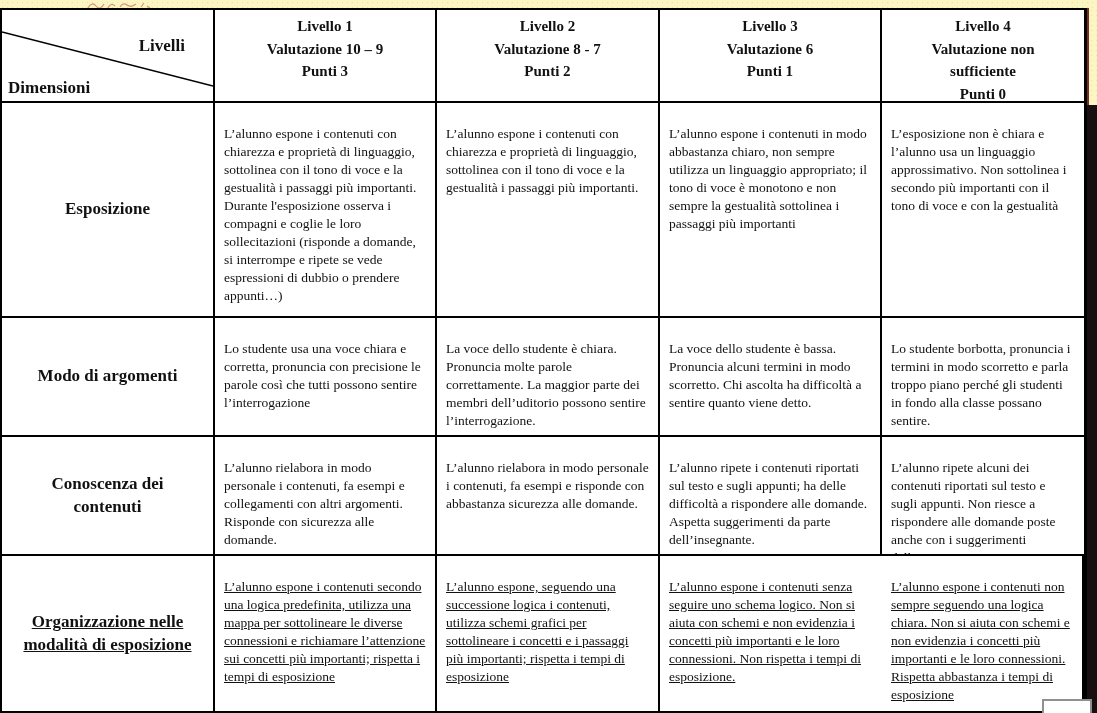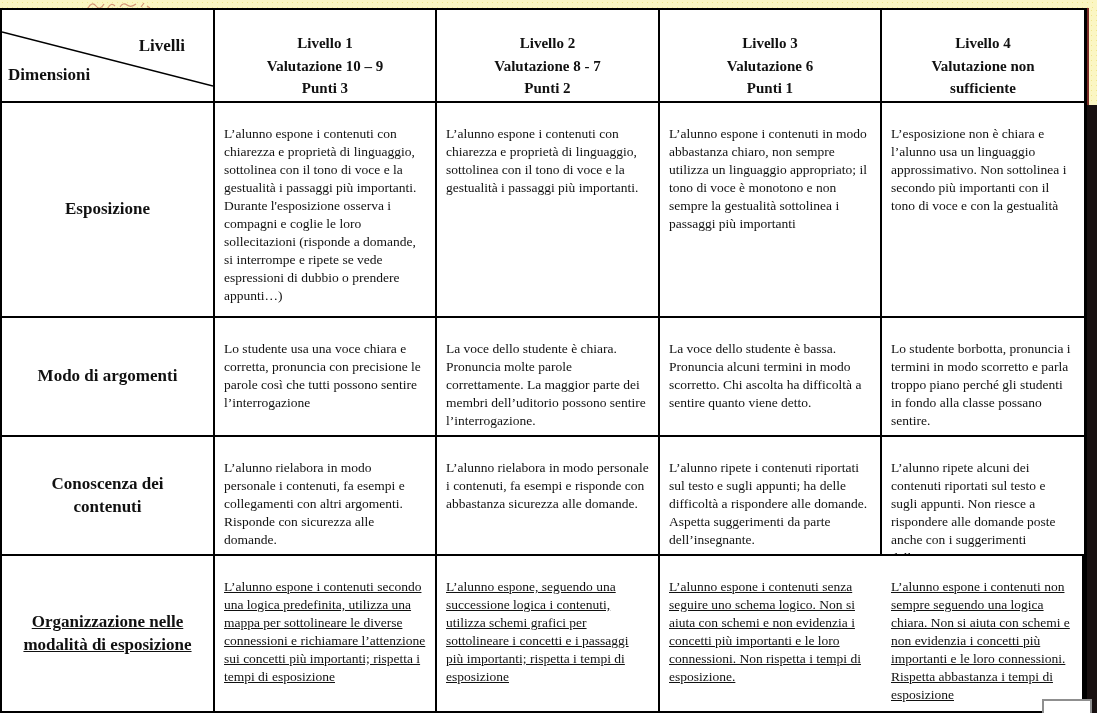--- a/index.html
+++ b/index.html
@@ -43,40 +43,40 @@
     grid-template-rows:93px 215px 119px 119px 1fr;
   }
   .cell{
     border-right:2px solid #000;border-bottom:2px solid #000;
     box-sizing:border-box;overflow:hidden;position:relative;
   }
   .cell.last-col{border-right:none;}
   .cell.last-row{border-bottom:none;text-decoration:underline;}
   .head{
     font-weight:bold;font-size:15px;line-height:1.5;
-    text-align:center;padding-top:22px;
+    text-align:center;padding-top:5px;
     white-space:pre-line;
   }
   .dim{
     display:flex;align-items:center;justify-content:center;
     font-weight:bold;font-size:17px;line-height:1.3;
     text-align:center;padding:4px 16px;
   }
   .body-cell{
     font-size:13.5px;line-height:1.33;
     padding:22px 9px 4px 9px;text-align:left;
   }
   
   .corner svg.diag{position:absolute;left:0;top:0;width:100%;height:100%;}
   .corner .lbl-top{
     position:absolute;right:28px;top:26px;
     font-weight:bold;font-size:17px;
   }
   .corner .lbl-bottom{
-    position:absolute;left:6px;bottom:16px;
+    position:absolute;left:6px;bottom:3px;
     font-weight:bold;font-size:17px;
   }
 </style>
 </head>
 <body>
 
 <div class="top-strip">
   <svg class="ink-mark" viewBox="0 0 66 9">
     <path d="M2 8 Q6 1 10 6 T 18 4 M22 8 Q25 2 29 6 M34 7 Q37 2 41 5 T 50 4 M55 7 L58 3 M61 6 L64 8" stroke="#b03a30" stroke-width="1.2" fill="none" opacity="0.8"></path>
   </svg>

